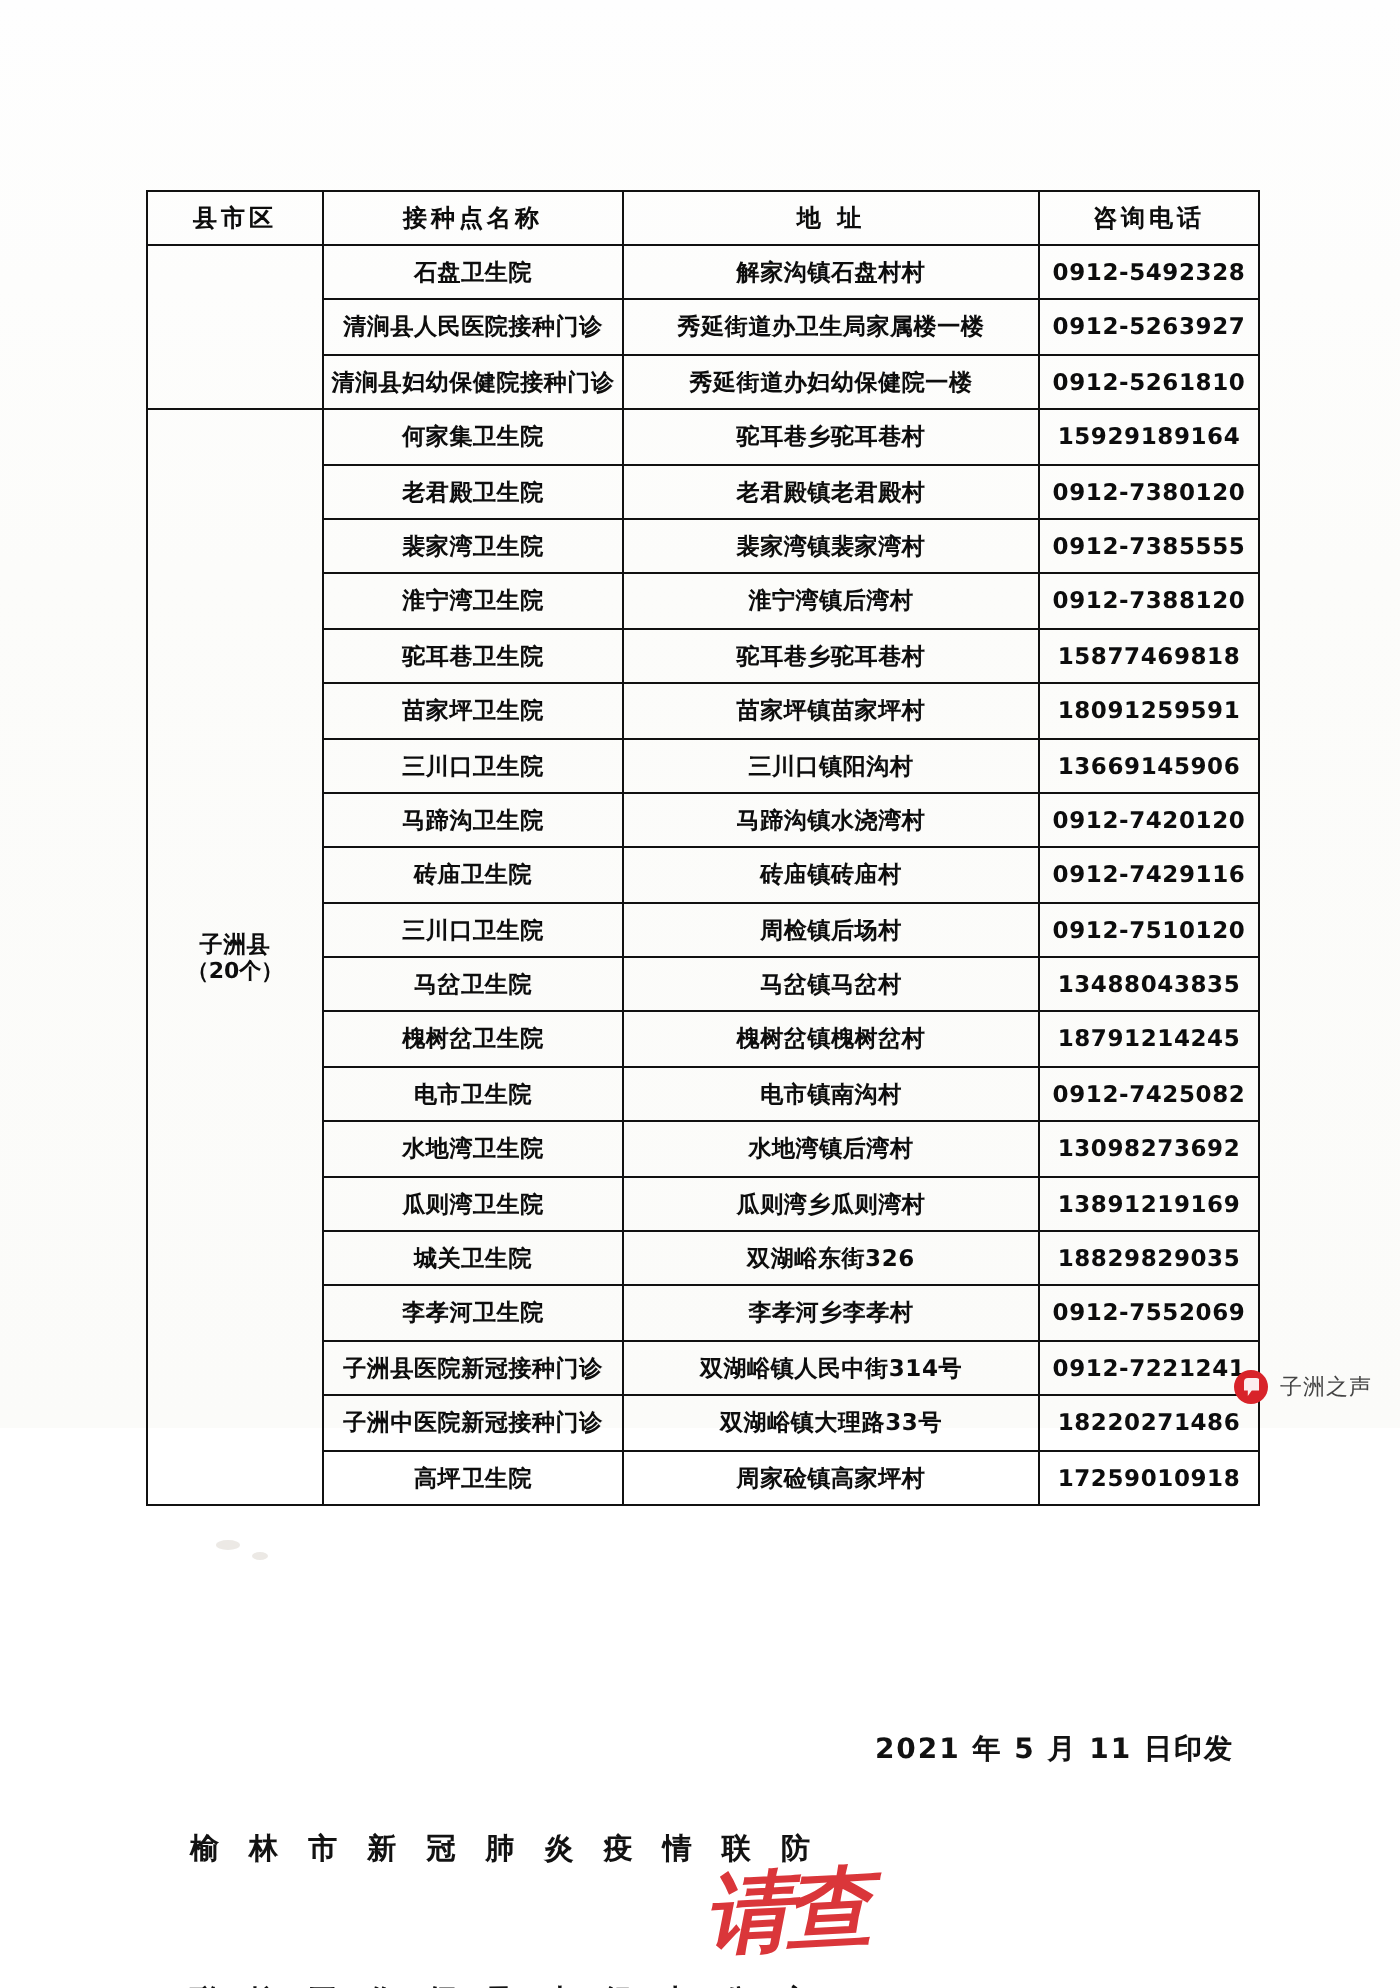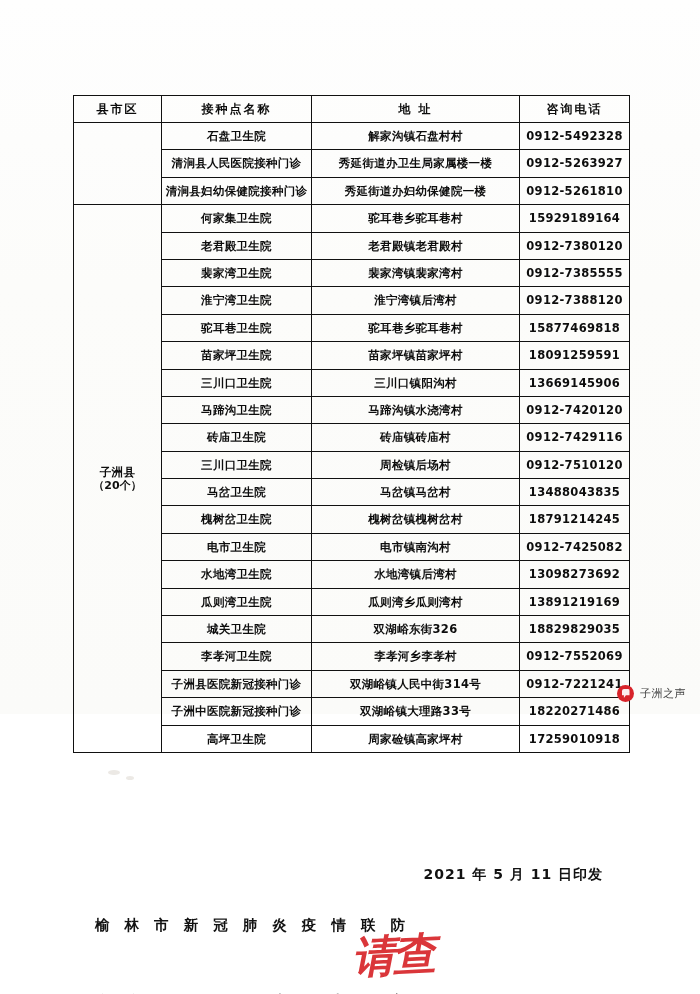--- a/index.html
+++ b/index.html
@@ -97,21 +97,21 @@
     line-height: 1.75;
     letter-spacing: 5px;
     white-space: pre;
   }
   .footer-date {
     font-size: 14px;
     font-weight: bold;
     color: #121212;
     letter-spacing: 1px;
     margin-top: 4px;
-    margin-right: 22px;
+    margin-right: 8px;
   }
 
   
   .signature {
     position: absolute;
     left: 352px;
     top: 925px;
     width: 140px;
     height: 62px;
     color: #d7262a;

